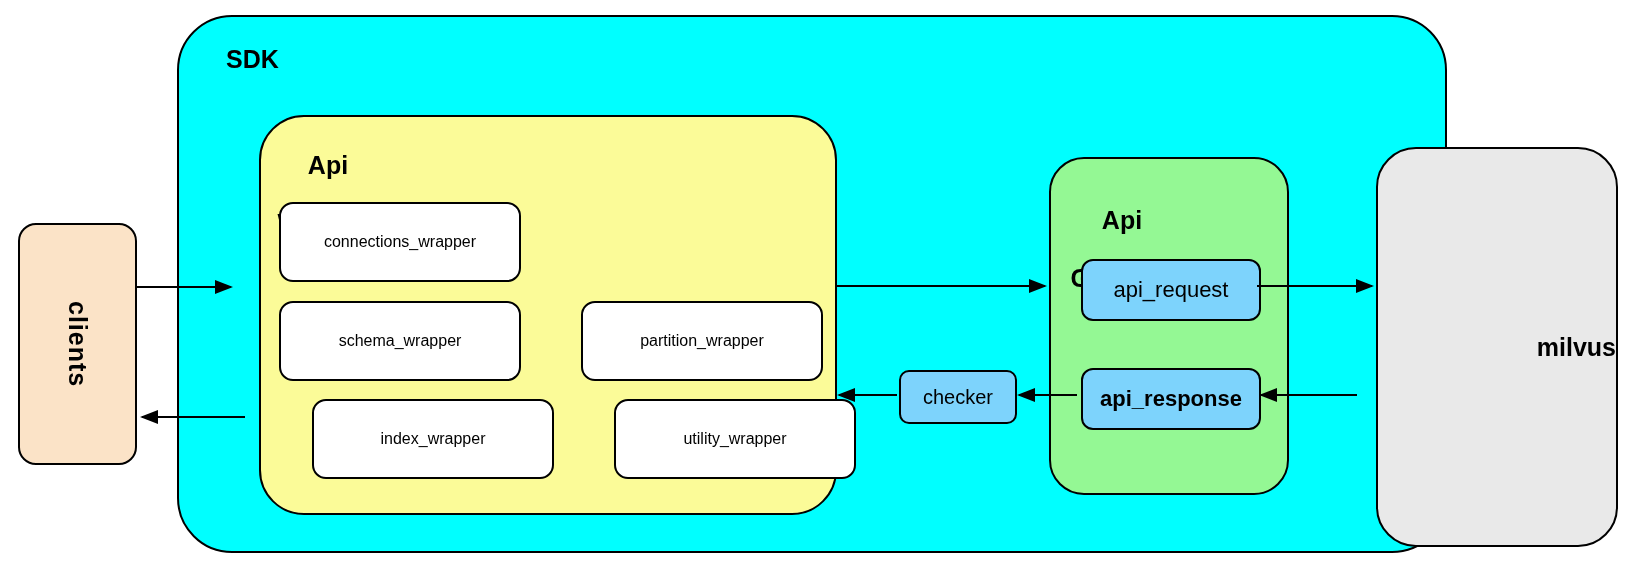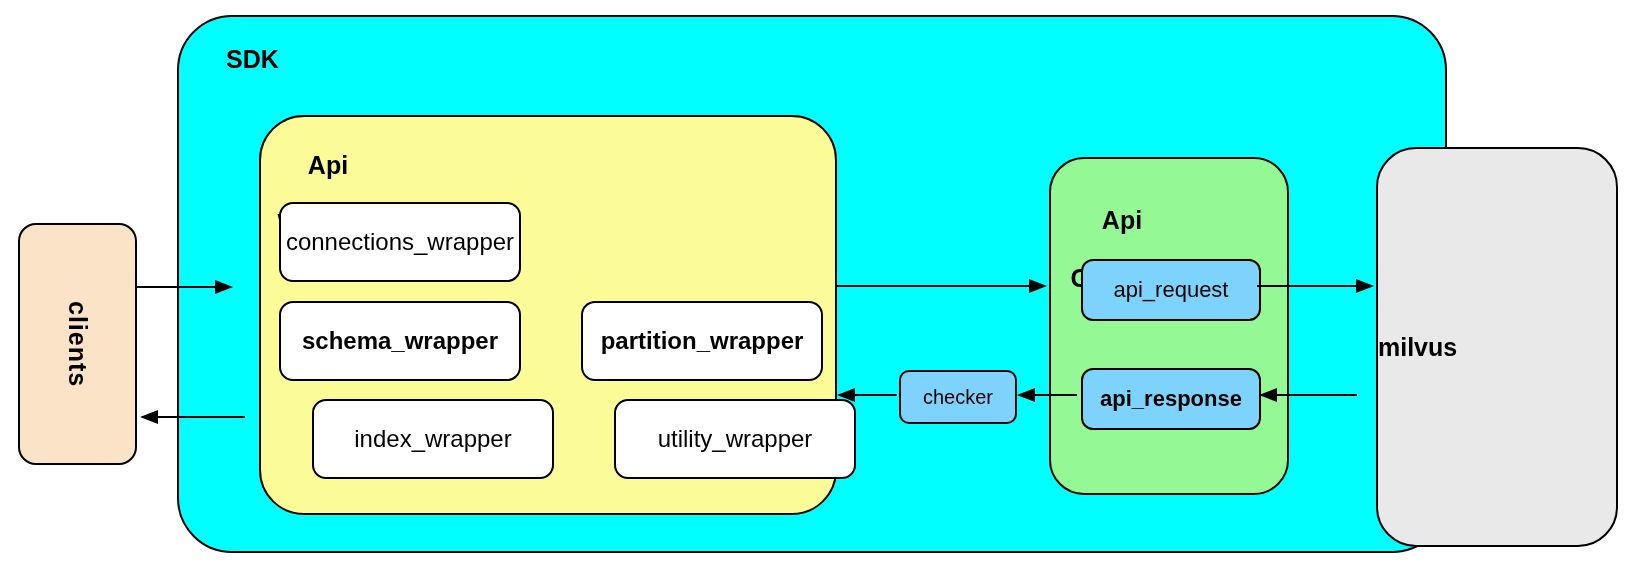--- a/index.html
+++ b/index.html
@@ -43,26 +43,26 @@
     position: absolute;
     font-weight: bold; font-size: 25px; line-height: 29px;
     text-align: center; white-space: pre-line;
   }
   .apiwrapper-label { left: 12px; top: 5px; width: 110px; }
   .module {
     position: absolute; width: 242px; height: 80px;
     background: #ffffff; border: 2px solid #000; border-radius: 14px;
     box-sizing: border-box;
     display: flex; align-items: center; justify-content: center;
-    font-size: 24px;
+    font-size: 16px;
   }
   .col1 { left: 18px; }
   .col2 { left: 320px; }
   .row1 { top: 85px; }
-  .row2 { top: 184px; font-weight: bold; }
+  .row2 { top: 184px; }
   .row3 { top: 282px; margin-left: 33px; }
   .checker-box {
     left: 720px; top: 353px; width: 118px; height: 54px;
     background: #7dd3fc; border-radius: 10px;
     display: flex; align-items: center; justify-content: center;
     font-size: 20px;
   }
   .apigateway-box {
     left: 870px; top: 140px; width: 240px; height: 338px;
     background: #94F894; border-radius: 35px;
@@ -73,21 +73,21 @@
     background: #7dd3fc; border: 2px solid #000; border-radius: 12px;
     box-sizing: border-box;
     display: flex; align-items: center; justify-content: center;
     font-size: 22px;
   }
   .gw-request  { top: 100px; }
   .gw-response { top: 209px; font-weight: bold; }
   .milvus-box {
     left: 1376px; top: 147px; width: 242px; height: 400px;
     background: #E9E9E9; border-radius: 40px;
-    display: flex; align-items: center; justify-content: flex-start;
+    display: flex; align-items: center; justify-content: flex-end;
   }
   .milvus-label { font-weight: bold; font-size: 25px; }
   .arrow-layer {
     position: absolute; left: 0; top: 0; width: 1634px; height: 574px;
     pointer-events: none;
   }
   .arrow-layer line { stroke: #000; stroke-width: 2; }
 </style>
 </head>
 <body>

